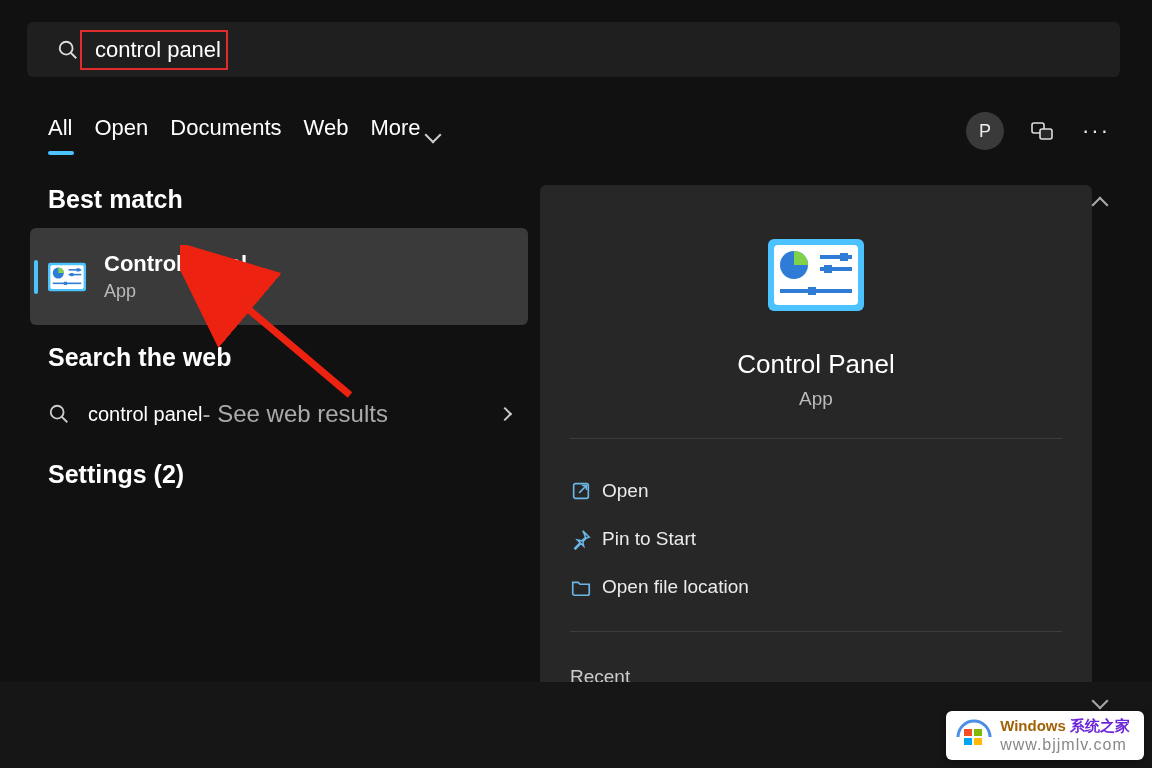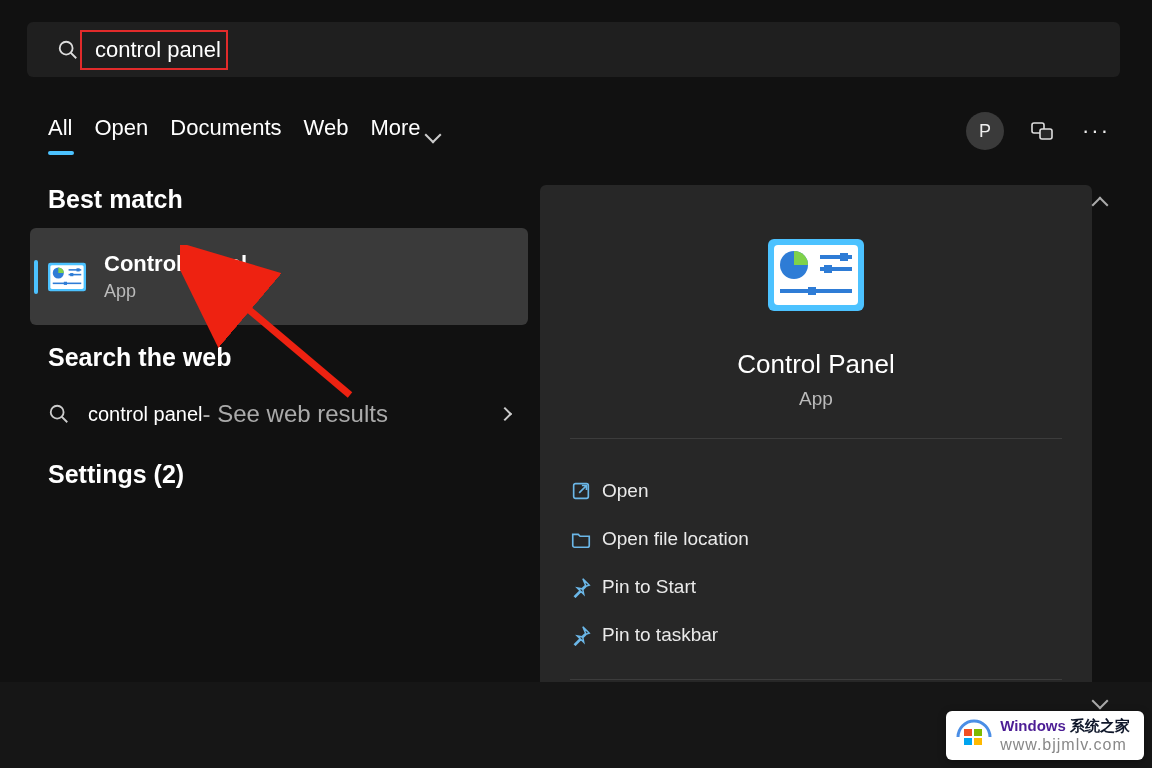--- a/index.html
+++ b/index.html
@@ -61,21 +61,21 @@
 
   
   .bottomstrip{position:absolute;left:0;top:682px;width:1152px;height:86px;background:#161616}
 
   
   .arrow{position:absolute;pointer-events:none}
 
   
   .watermark{position:absolute;right:8px;bottom:8px;background:#fff;border-radius:6px;padding:6px 14px 6px 54px;color:#333;box-shadow:0 2px 8px rgba(0,0,0,.3)}
   .watermark .big{font-size:15px;font-weight:600}
-  .watermark .big span{color:#4c1d95}
+  .watermark .big span{color:#a16207}
   .watermark .small{font-size:16px;color:#888;letter-spacing:1px}
   .watermark .wl{position:absolute;left:8px;top:6px;width:40px;height:40px}
 
   
   svg.mag{width:22px;height:22px}
 
   
   .cp-icon-bg{fill:#4cc2ff}
 </style>
 </head>
@@ -169,35 +169,29 @@
 
   <div class="action">
     <svg viewBox="0 0 24 24">
         <rect x="4" y="4" width="16" height="16" rx="2" fill="none" stroke="#6bb7e8" stroke-width="1.8"></rect>
         <path d="M10 14 L18 6 M13 6 H18 V11" fill="none" stroke="#6bb7e8" stroke-width="1.8"></path>
       </svg>
     <span>Open</span>
   </div>
   <div class="action">
     <svg viewBox="0 0 24 24">
-        <path d="M3 7 h6 l2 2 h10 v10 a2 2 0 0 1 -2 2 H5 a2 2 0 0 1 -2 -2 Z" fill="none" stroke="#6bb7e8" stroke-width="1.8"></path>
-      </svg>
-    <span>Open file location</span>
+        <path d="M14 3 l7 7 -3 1 -4 4 1 5 -3 -3 -6 6 -1 -1 6 -6 -3 -3 5 1 4 -4 Z" fill="none" stroke="#6bb7e8" stroke-width="1.6"></path>
+      </svg>
+    <span>Pin to Start</span>
   </div>
   <div class="action">
     <svg viewBox="0 0 24 24">
-        <path d="M14 3 l7 7 -3 1 -4 4 1 5 -3 -3 -6 6 -1 -1 6 -6 -3 -3 5 1 4 -4 Z" fill="none" stroke="#6bb7e8" stroke-width="1.6"></path>
-      </svg>
-    <span>Pin to Start</span>
-  </div>
-  <div class="action">
-    <svg viewBox="0 0 24 24">
-        <path d="M14 3 l7 7 -3 1 -4 4 1 5 -3 -3 -6 6 -1 -1 6 -6 -3 -3 5 1 4 -4 Z" fill="none" stroke="#6bb7e8" stroke-width="1.6"></path>
-      </svg>
-    <span>Pin to taskbar</span>
+        <path d="M3 7 h6 l2 2 h10 v10 a2 2 0 0 1 -2 2 H5 a2 2 0 0 1 -2 -2 Z" fill="none" stroke="#6bb7e8" stroke-width="1.8"></path>
+      </svg>
+    <span>Open file location</span>
   </div>
 
   <hr style="margin-top:20px">
   <div class="recent">Recent</div>
 </div>
 
 <div class="scroll-chev up">
     <span></span>
   </div>
 
@@ -217,15 +211,15 @@
 
 <div class="watermark">
   <svg class="wl" viewBox="0 0 40 40">
     <path d="M20 4 a18 18 0 0 1 0 32 Z" fill="none"></path>
     <path d="M4 20 a16 16 0 0 1 32 0" fill="none" stroke="#4a8ee6" stroke-width="3"></path>
     <rect x="10" y="12" width="8" height="7" fill="#f25022"></rect>
       <rect x="20" y="12" width="8" height="7" fill="#7fba00"></rect>
     <rect x="10" y="21" width="8" height="7" fill="#00a4ef"></rect>
       <rect x="20" y="21" width="8" height="7" fill="#ffb900"></rect>
   </svg>
-  <div class="big"><span>Windows</span> <b style="color:#0f172a">系统之家</b></div>
+  <div class="big"><span>Windows</span> <b style="color:#6d28d9">系统之家</b></div>
   <div class="small">www.bjjmlv.com</div>
 </div>
 
 </body></html>

